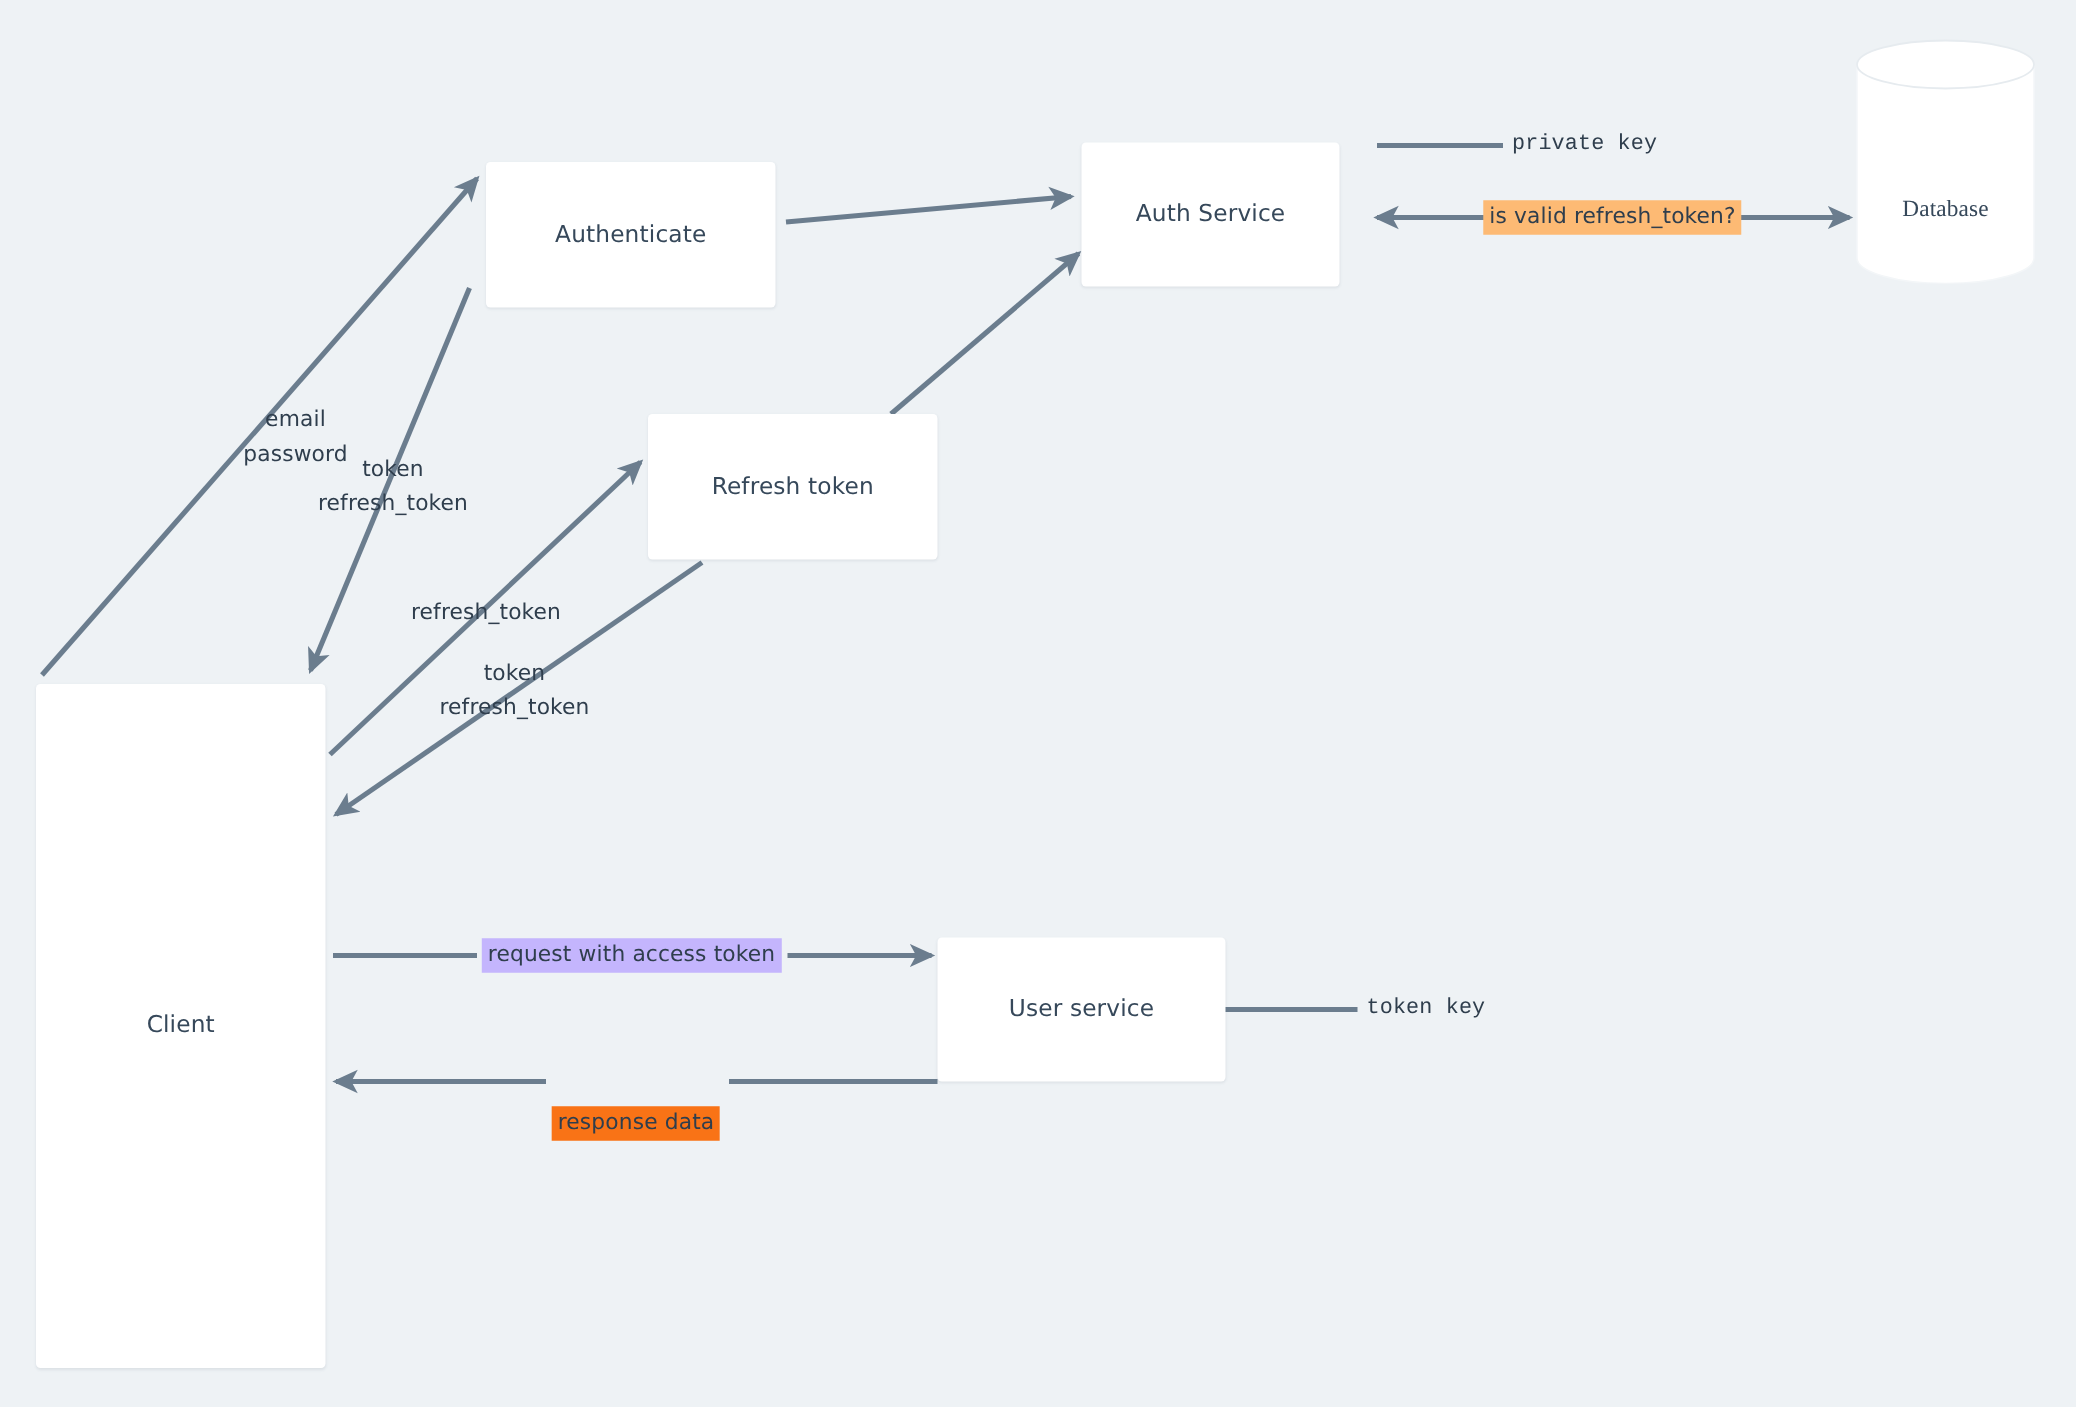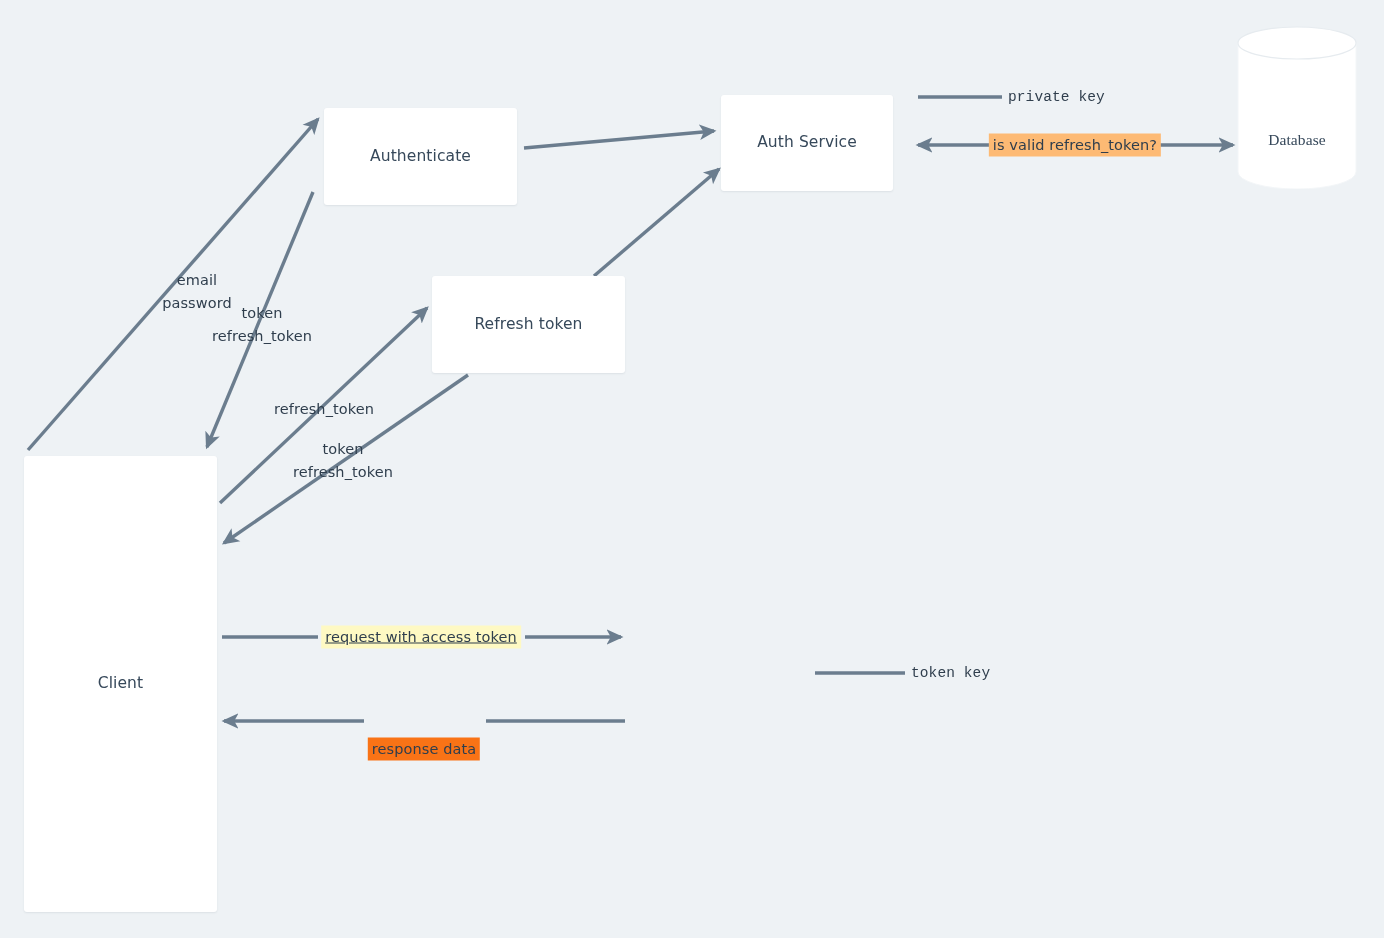--- a/index.html
+++ b/index.html
@@ -115,20 +115,23 @@
   </div>
 
   <div class="node" style="left:432px; top:276px; width:193px; height:97px;">
     <span class="node-label">Refresh token</span>
   </div>
 
   <div class="node" style="left:721px; top:95px; width:172px; height:96px;">
     <span class="node-label">Auth Service</span>
   </div>
 
+  <div class="node" style="left:625px; top:625px; width:192px; height:96px;">
+    <span class="node-label">User service</span>
+  </div>
 
   <div class="cyl" style="left:1237px; top:26px; width:120px; height:163px;">
     <svg width="120" height="163" viewBox="0 0 120 163">
       <path d="M1,17 L1,146 A59,17 0 0 0 119,146 L119,17 Z" fill="#ffffff" stroke="#f3f6f8" stroke-width="1"></path>
       <ellipse cx="60" cy="17" rx="59" ry="16" fill="#ffffff" stroke="#e6ebef" stroke-width="1.2"></ellipse>
     </svg>
     <div class="cyl-label" style="top:105px;font-family:Liberation Serif, serif;">Database</div>
   </div>
 
   <div class="edge-label el-center" style="left:176px; top:292px;margin-left:21px;">
@@ -151,21 +154,21 @@
   </div>
 
   <div class="edge-label el-left" style="left:1008px; top:97px;">
     <div>private key</div>
   </div>
 
   <div class="edge-label el-center" style="left:1075px; top:145px; background:#fdba74; padding:0 4px;">
     <div>is valid refresh_token?</div>
   </div>
 
-  <div class="edge-label el-center" style="left:421px; top:637px; background:#fef9c3; padding:0 4px;text-decoration:underline;">
+  <div class="edge-label el-center" style="left:421px; top:637px; background:#c4b5fd; padding:0 4px;">
     <div>request with access token</div>
   </div>
 
   <div class="edge-label el-center" style="left:424px; top:721px; background:#f97316; padding:0 4px;margin-top:28px;">
     <div>response data</div>
   </div>
 
   <div class="edge-label el-left" style="left:911px; top:673px;">
     <div>token key</div>
   </div>

